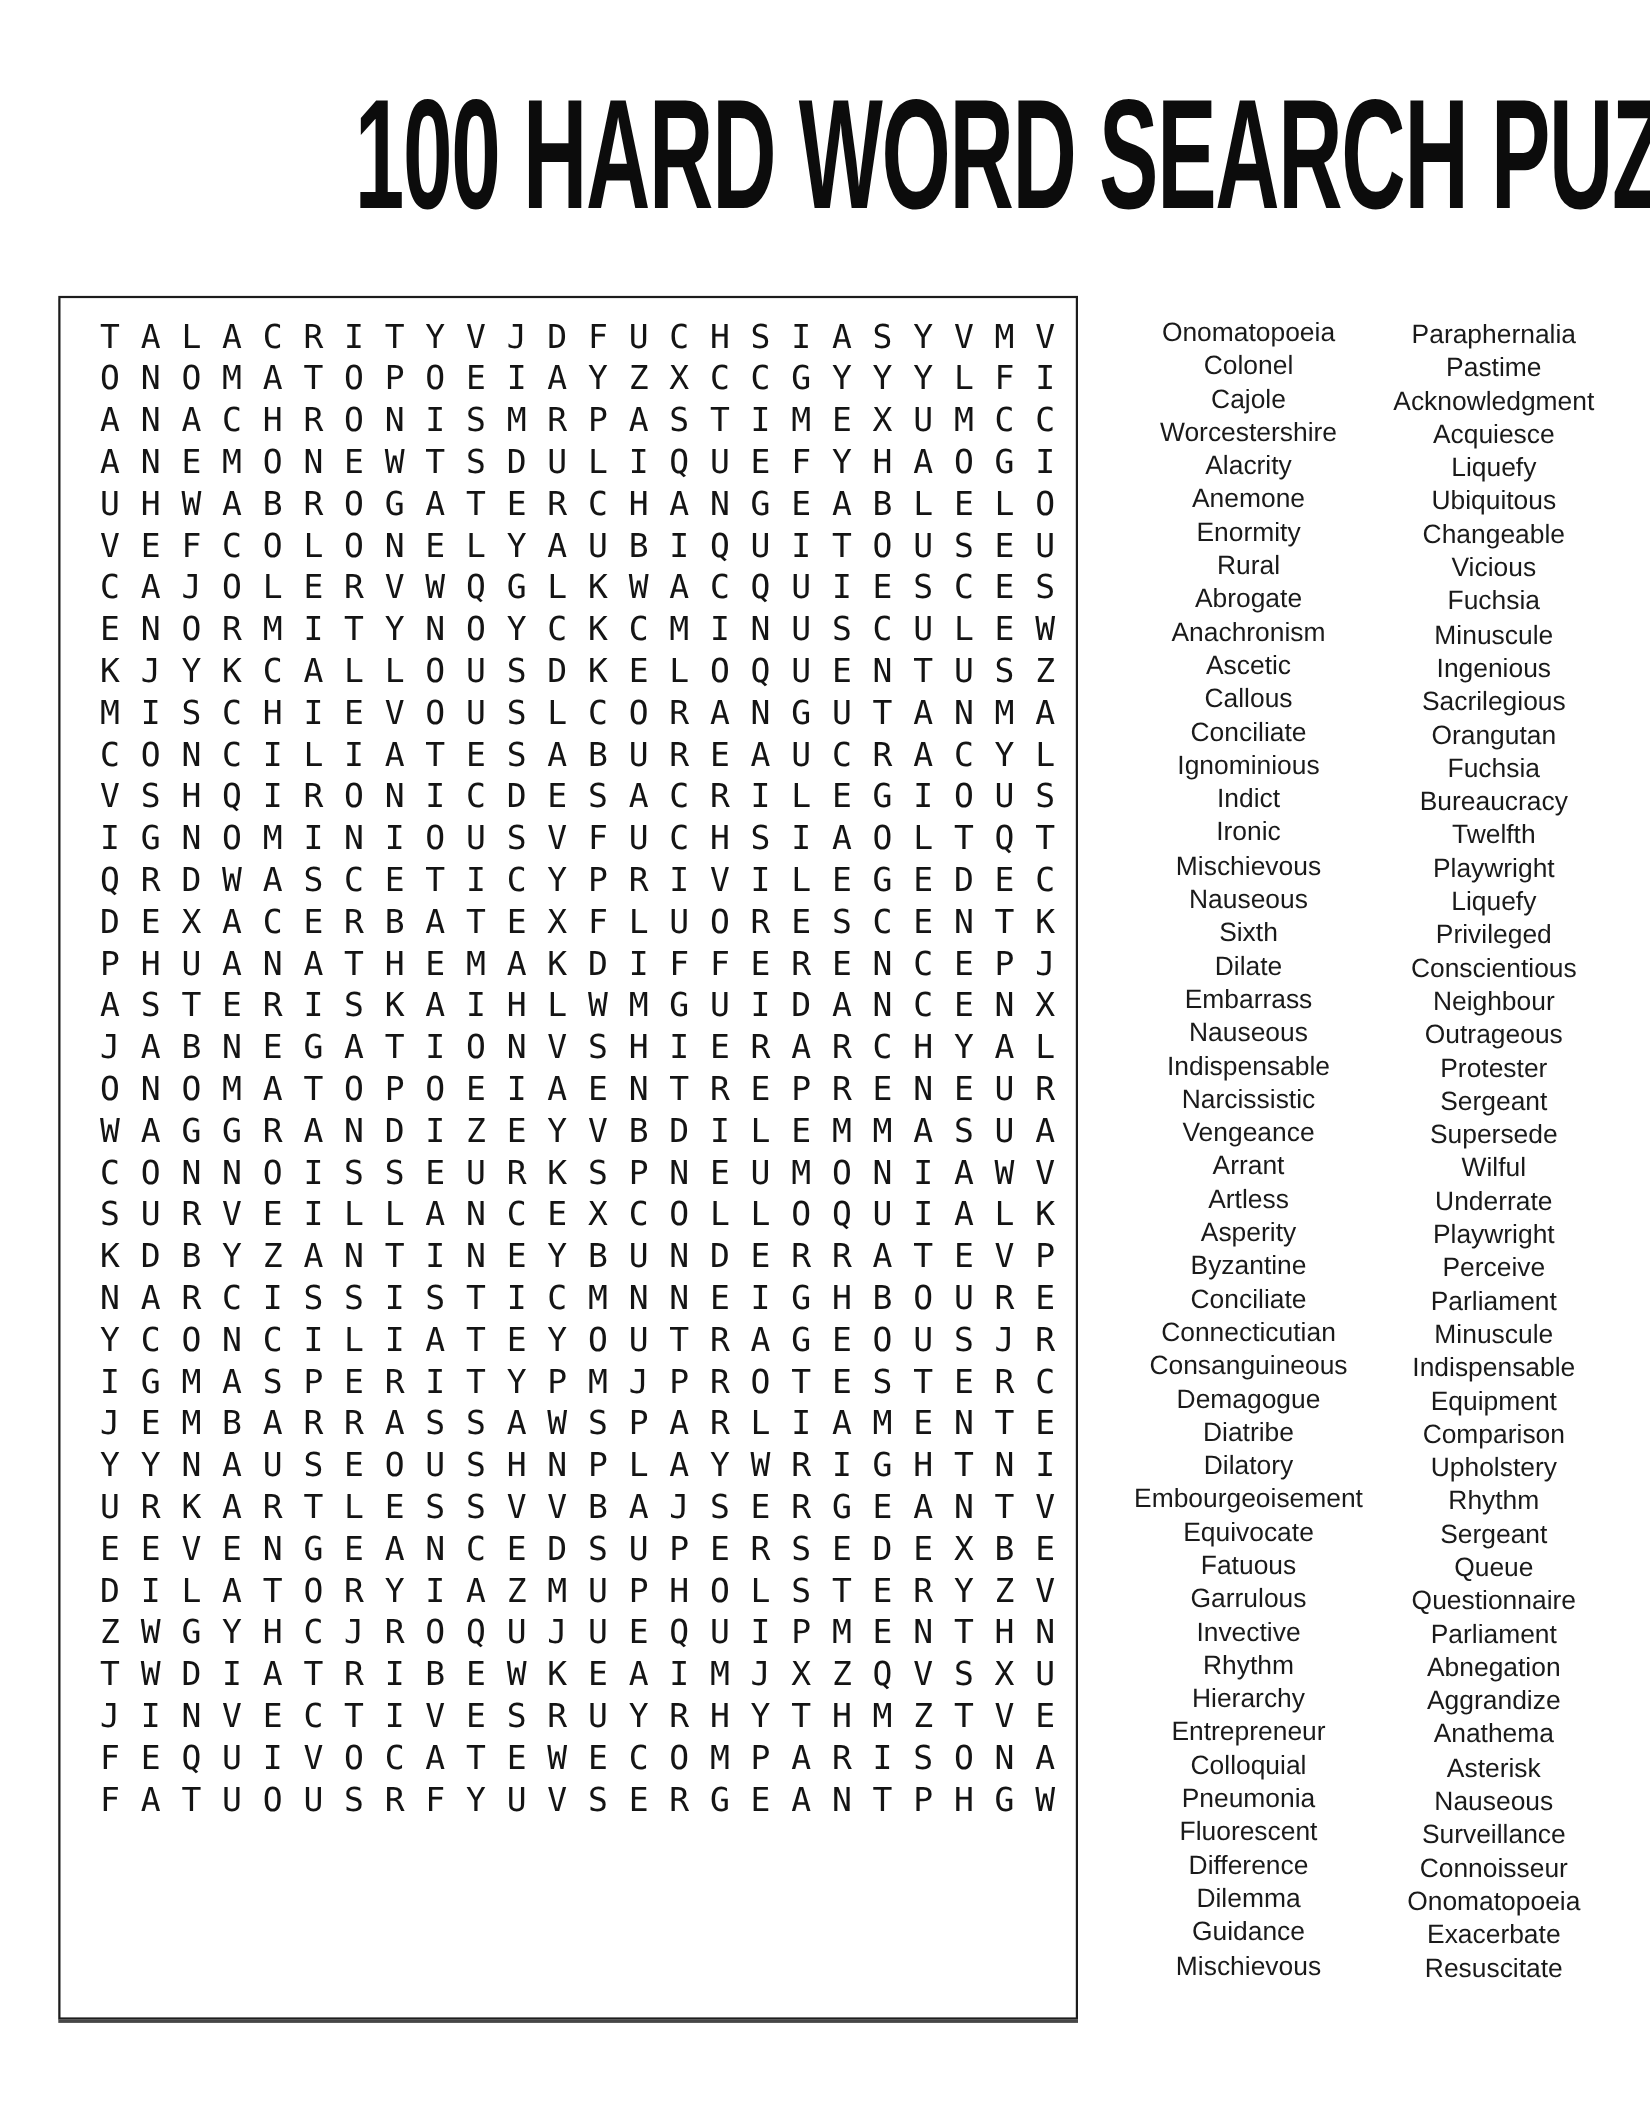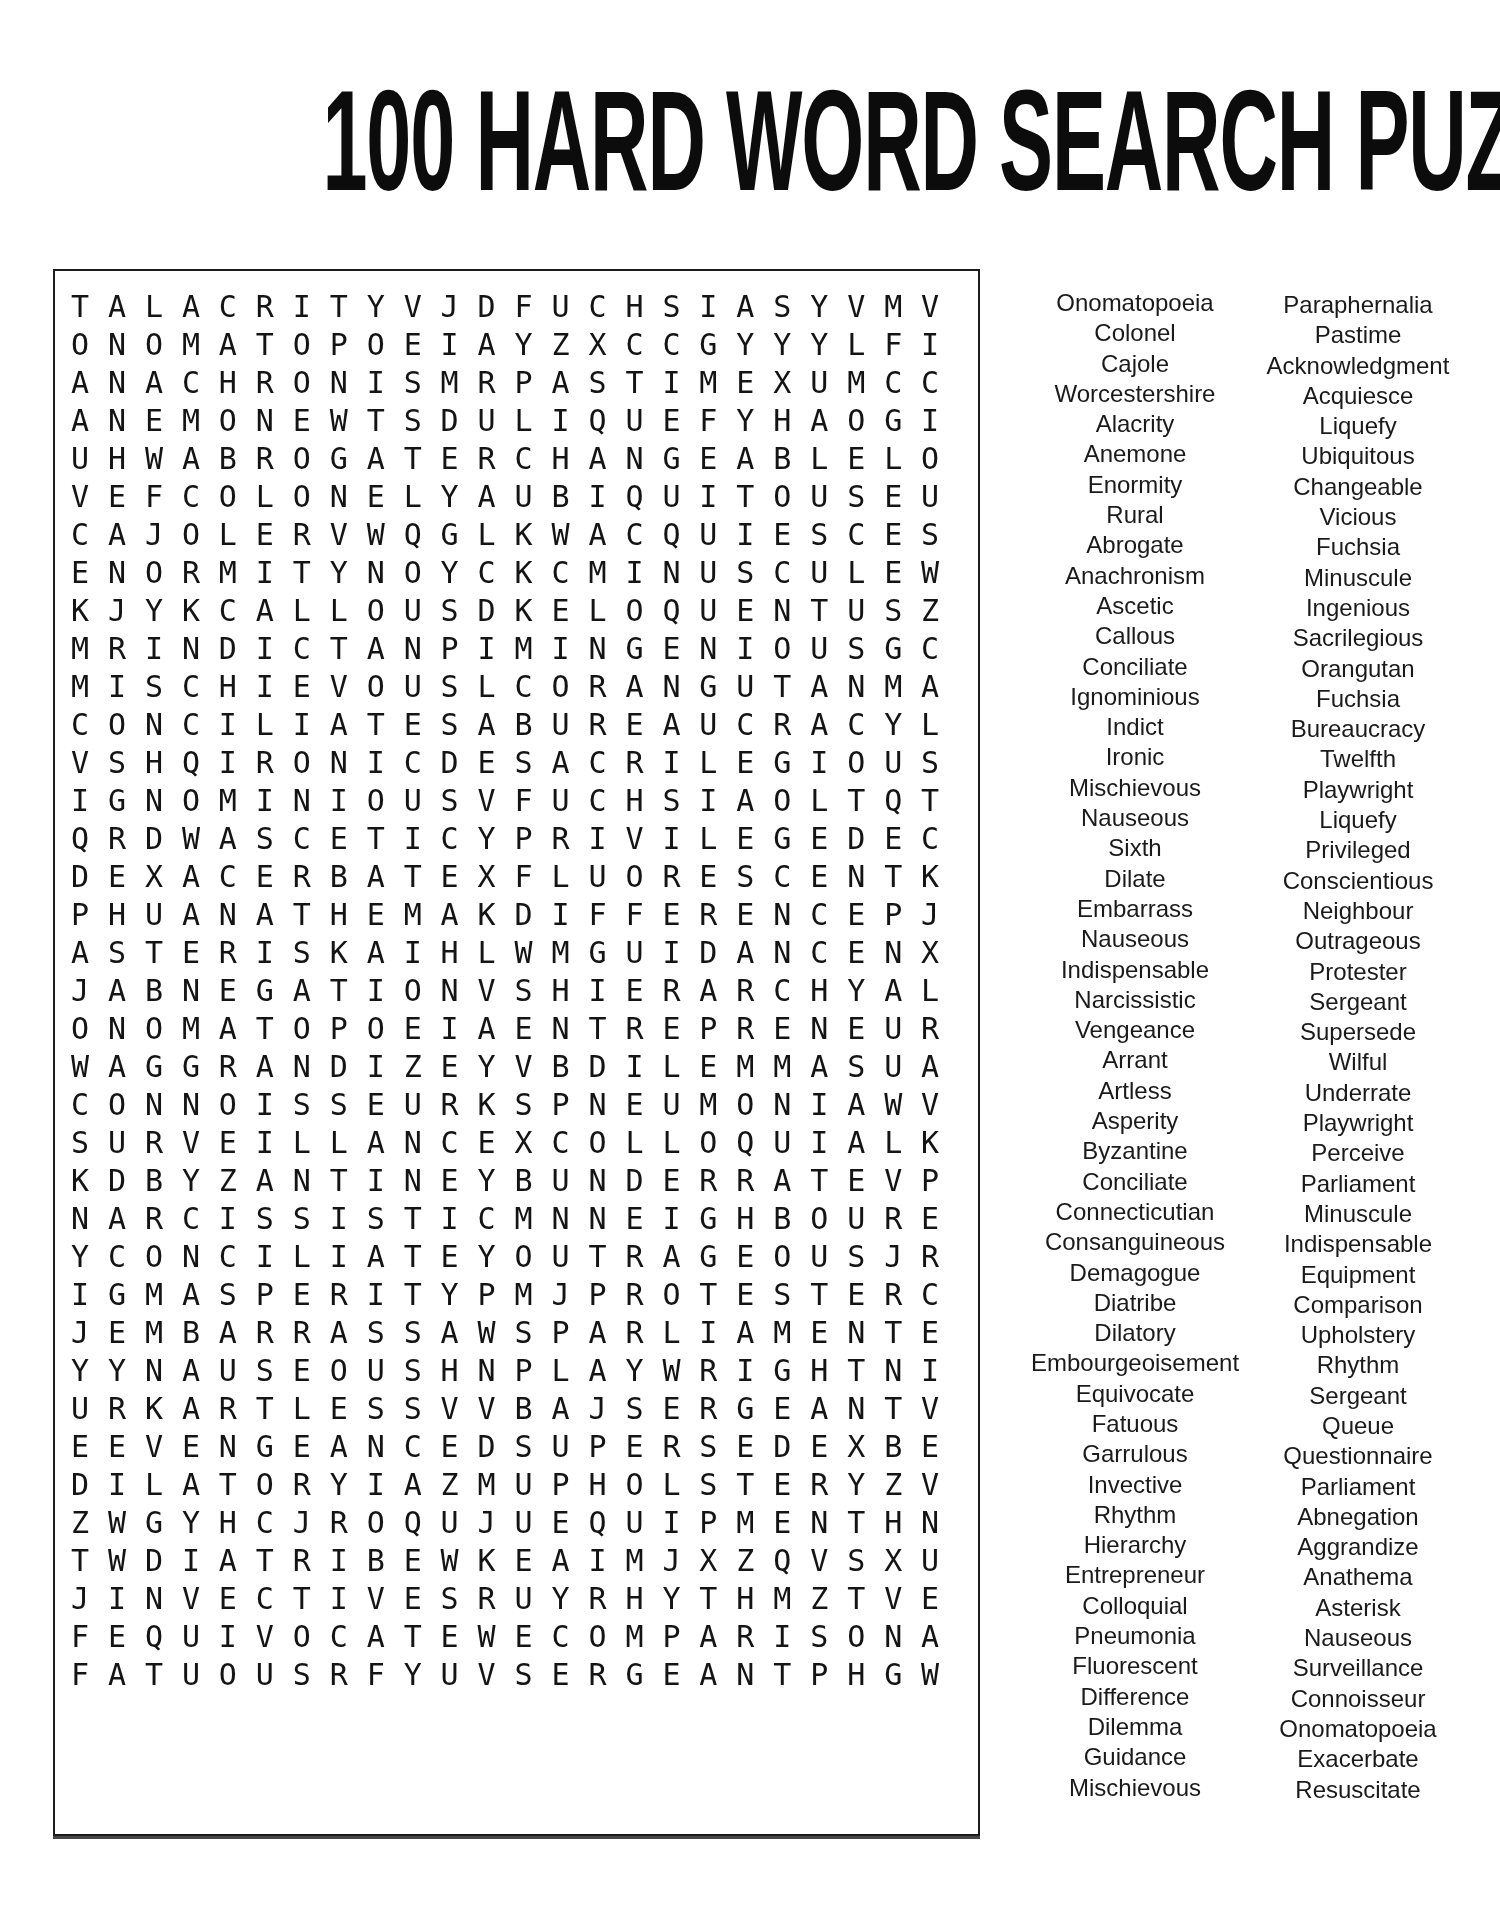--- a/index.html
+++ b/index.html
@@ -33,21 +33,21 @@
 
   
   .grid-box {
     position: absolute;
     left: 53px; top: 269px;
     width: 927px; height: 1567px;
     border: 2px solid #1c1c1c;
     box-shadow: 0 3px 0 rgba(25,25,25,0.8);
     box-sizing: border-box;
     background: #fff;
-    padding: 17px 0 0 16px;
+    padding: 17px 0 0 36px;
     overflow: hidden;
   }
   .grid-row {
     font-family: "DejaVu Sans Mono", "Liberation Mono", monospace;
     font-size: 30px;
     line-height: 38px;
     letter-spacing: 18.9px;
     white-space: nowrap;
     color: #141414;
   }
@@ -78,21 +78,20 @@
   <div class="grid-box">
       <div class="grid-row">TALACRITYVJDFUCHSIASYVMV</div>
       <div class="grid-row">ONOMATOPOEIAYZXCCGYYYLFI</div>
       <div class="grid-row">ANACHRONISMRPASTIMEXUMCC</div>
       <div class="grid-row">ANEMONEWTSDULIQUEFYHAOGI</div>
       <div class="grid-row">UHWABROGATERCHANGEABLELO</div>
       <div class="grid-row">VEFCOLONELYAUBIQUITOUSEU</div>
       <div class="grid-row">CAJOLERVWQGLKWACQUIESCES</div>
       <div class="grid-row">ENORMITYNOYCKCMINUSCULEW</div>
       <div class="grid-row">KJYKCALLOUSDKELOQUENTUSZ</div>
-      <div class="grid-row">MRINDICTANPIMINGENIOUSGC</div>
       <div class="grid-row">MISCHIEVOUSLCORANGUTANMA</div>
       <div class="grid-row">CONCILIATESABUREAUCRACYL</div>
       <div class="grid-row">VSHQIRONICDESACRILEGIOUS</div>
       <div class="grid-row">IGNOMINIOUSVFUCHSIAOLTQT</div>
       <div class="grid-row">QRDWASCETICYPRIVILEGEDEC</div>
       <div class="grid-row">DEXACERBATEXFLUORESCENTK</div>
       <div class="grid-row">PHUANATHEMAKDIFFERENCEPJ</div>
       <div class="grid-row">ASTERISKAIHLWMGUIDANCENX</div>
       <div class="grid-row">JABNEGATIONVSHIERARCHYAL</div>
       <div class="grid-row">ONOMATOPOEIAENTREPRENEUR</div>

